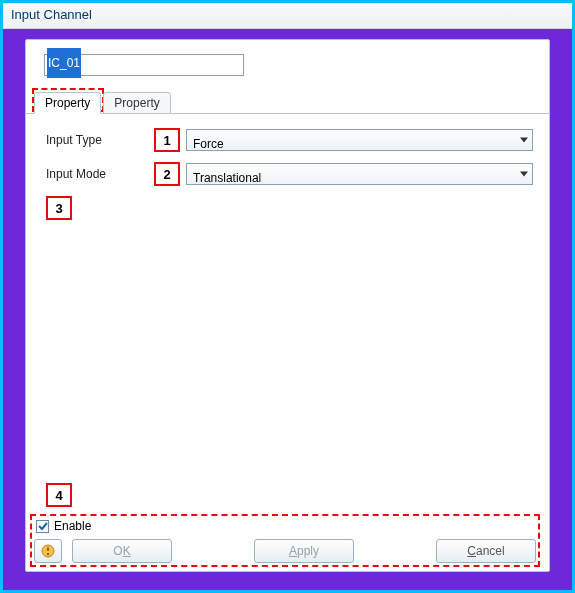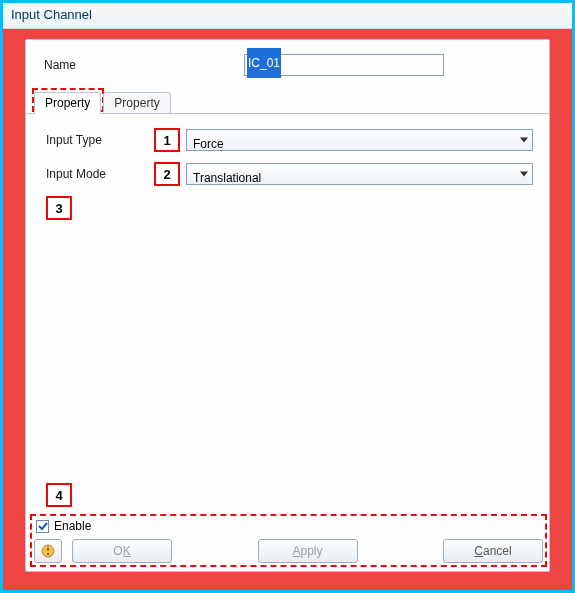--- a/index.html
+++ b/index.html
@@ -6,21 +6,21 @@
   body {
     margin: 0;
     font-family: "Segoe UI", Tahoma, sans-serif;
     font-size: 12px;
     background: #fff;
   }
   .outer {
     width: 575px;
     height: 593px;
     border: 3px solid #00bfff;
-    background: #ef4444;
+    background: #6d28d9;
     position: relative;
   }
   .titlebar {
     background: linear-gradient(#f8f8f8,#eef2f6);
     padding: 4px 8px 6px 8px;
     color: #003a6a;
     font-size: 13px;
     border-bottom: 1px solid #cfd6dd;
   }
   .panel {
@@ -111,21 +111,21 @@
   .dd .arrow {
     position: absolute; right: 4px; top: 50%;
     transform: translateY(-50%);
     width: 0; height: 0;
     border-left: 4px solid transparent;
     border-right: 4px solid transparent;
     border-top: 5px solid #333;
   }
   .bottom {
     position: absolute;
-    left: 6px; right: 4px; bottom: 6px;
+    left: 6px; right: 11px; bottom: 6px;
   }
   .marker4 {
     position: absolute;
     left: 20px; bottom: 64px;
     width: 26px; height: 24px;
     border: 2.5px solid #e30b0b;
     display: flex; align-items: center; justify-content: center;
     font-weight: 700; font-size: 13px;
     background: #fff;
   }
@@ -180,21 +180,20 @@
 </style>
 </head>
 <body>
 
 <div class="outer">
   <div class="titlebar">Input Channel</div>
 
   <div class="panel">
 
     <div class="row-name">
-      <div class="lbl">Name</div>
       <div class="name-input">
         <span class="sel">IC_01</span>
       </div>
     </div>
 
     <div class="tabs">
       <div class="tabline"></div>
       <div class="tab">Property</div>
       <div class="tab inactive">Property</div>
       <div class="annot-tab" style="left:6px; top:0px; width:72px; height:24px;"></div>

